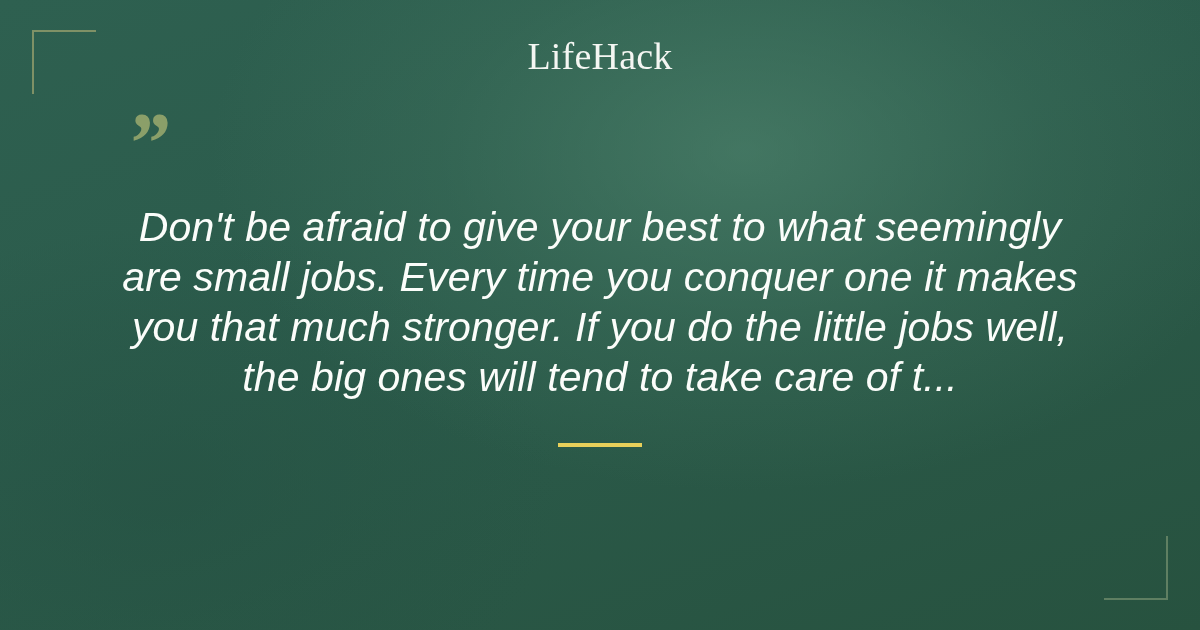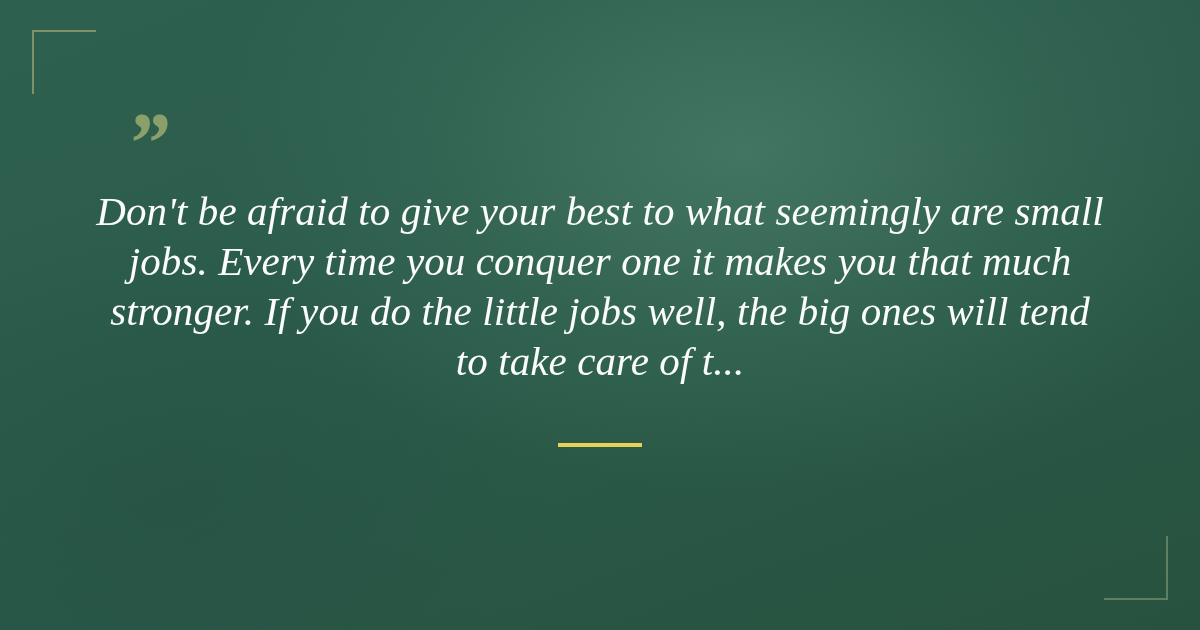--- a/index.html
+++ b/index.html
@@ -82,22 +82,22 @@
 
   
   .quote-block {
     position: absolute;
     top: 186px;
     left: 96px;
     width: 1008px;
     text-align: center;
   }
   .quote-text {
-    margin: 0;
-    font-family: Liberation Serif, serif;
+    margin: 16px;
+    font-family: Liberation Sans, sans-serif;
     font-style: italic;
     font-size: 41px;
     line-height: 50px;
     color: #fbfdfa;
     letter-spacing: 0.1px;
   }
 
   
   .divider-wrap {
     position: absolute;
@@ -132,20 +132,23 @@
   }
 </style>
 </head>
 <body>
 
 <div class="card">
 
   <div class="corner corner-tl"></div>
   <div class="corner corner-br"></div>
 
+  <div class="logo-wrap">
+    <span class="logo">LifeHack</span>
+  </div>
 
   <div class="quote-mark">”</div>
 
   <div class="quote-block">
     <p class="quote-text">Don't be afraid to give your best to what seemingly are small jobs. Every time you conquer one it makes you that much stronger. If you do the little jobs well, the big ones will tend to take care of t...</p>
   </div>
 
   <div class="divider-wrap">
     <span class="divider"></span>
   </div>

